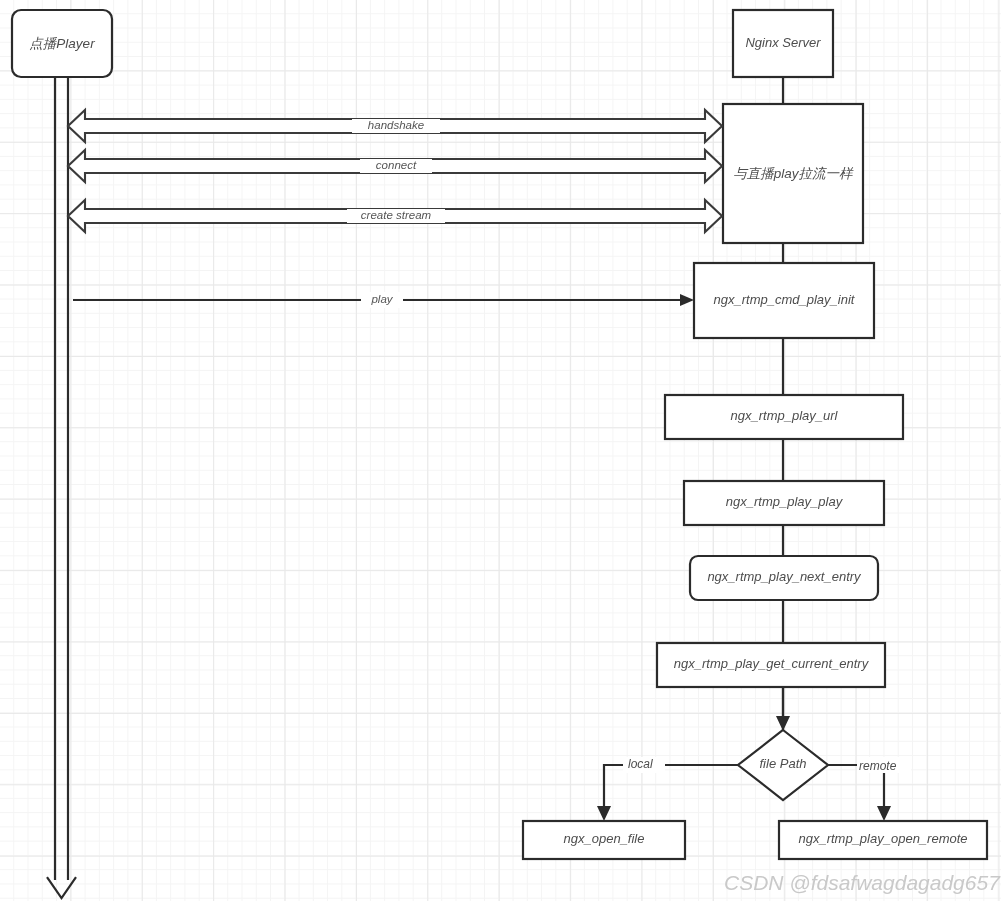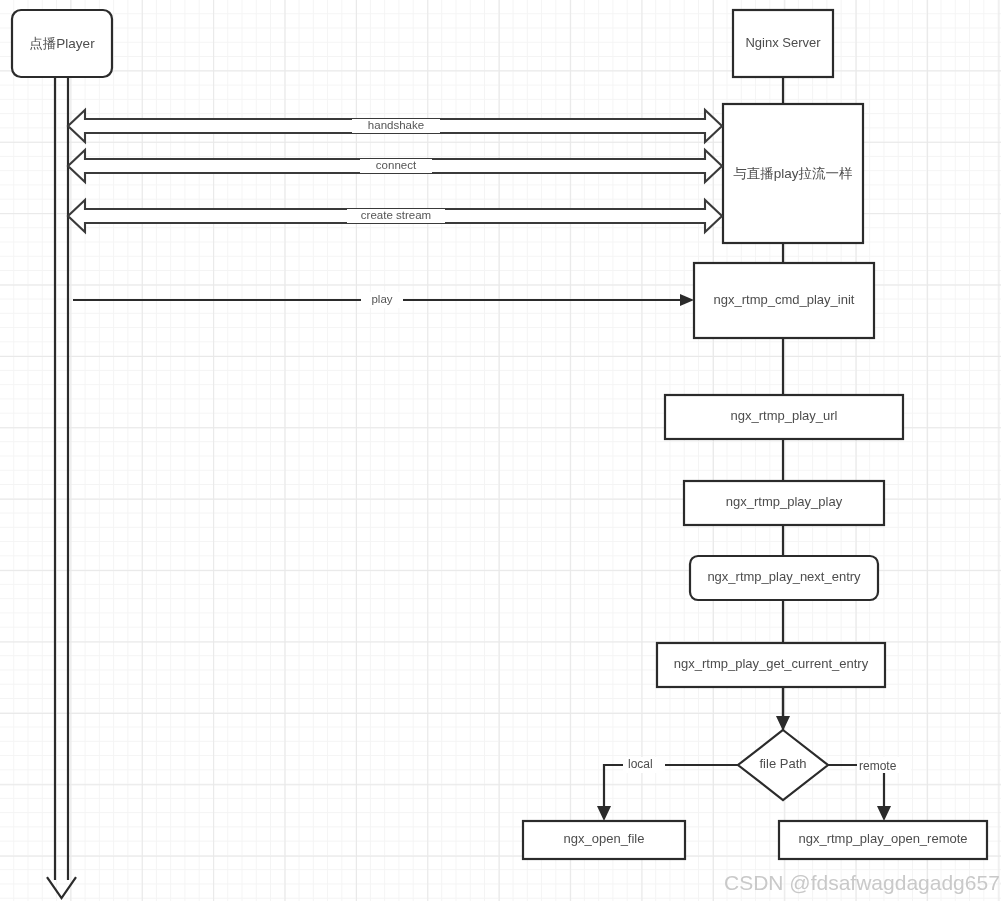--- a/index.html
+++ b/index.html
@@ -21,20 +21,21 @@
       linear-gradient(to right, #e8e8e8 1px, transparent 1px),
       linear-gradient(to bottom, #e8e8e8 1px, transparent 1px),
       linear-gradient(to right, #f4f4f4 1px, transparent 1px),
       linear-gradient(to bottom, #f4f4f4 1px, transparent 1px);
     background-size:
       71.4px 71.4px,
       71.4px 71.4px,
       14.28px 14.28px,
       14.28px 14.28px;
     background-position: -1px -1px, -1px -1px, -1px -1px, -1px -1px;
+    font-style: italic;
   }
   #diagram-svg {
     position: absolute;
     left: 0;
     top: 0;
     width: 1001px;
     height: 905px;
   }
   .node-label {
     font-family: "Liberation Sans", "DejaVu Sans", sans-serif;

